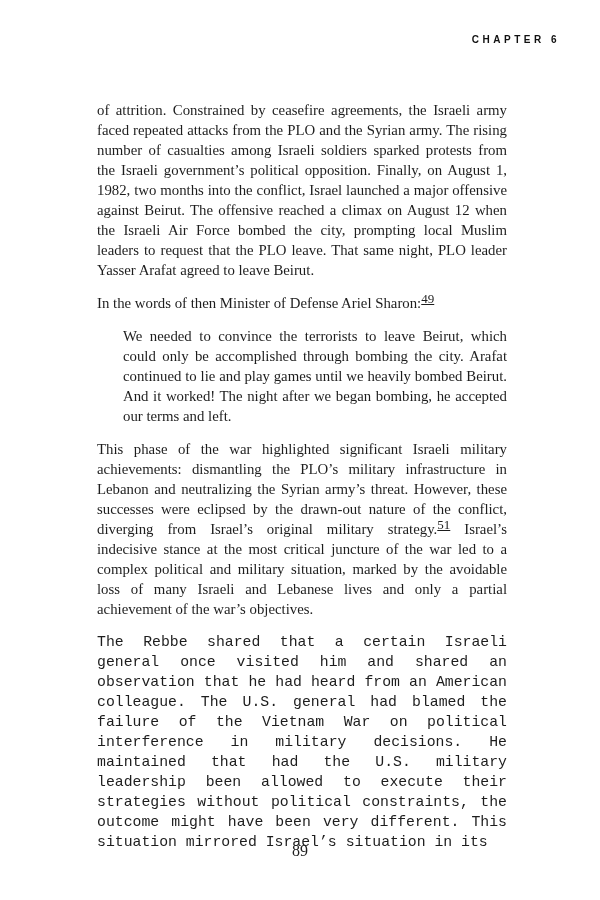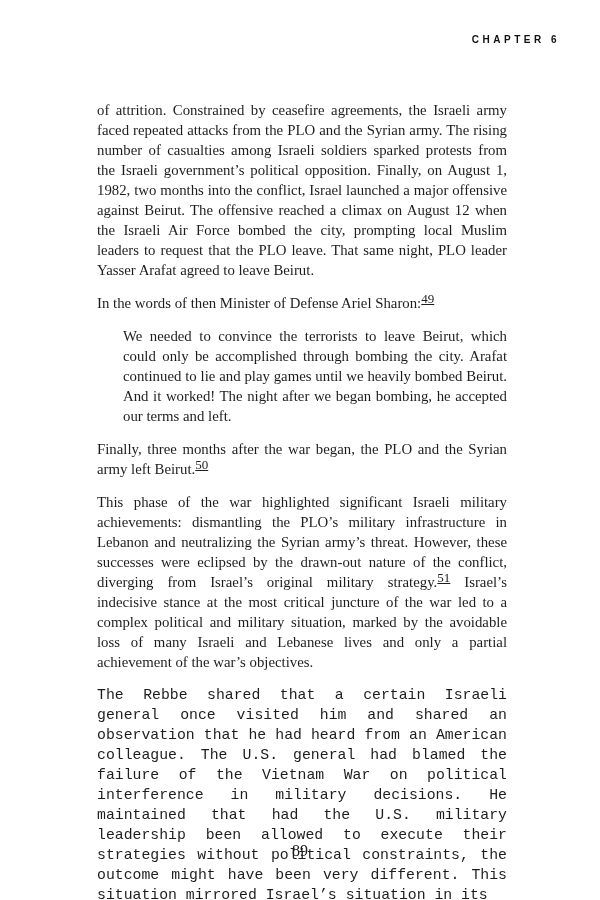--- a/index.html
+++ b/index.html
@@ -76,21 +76,20 @@
   <div class="chapter-header">CHAPTER 6</div>
 
   <div class="text-block">
 
     <p><span>of attrition. Constrained by ceasefire agreements, the Israeli army faced repeated attacks from the PLO and the Syrian army. The rising number of casualties among Israeli soldiers sparked protests from the Israeli government’s political opposition. Finally, on August 1, 1982, two months into the conflict, Israel launched a major offensive against Beirut. The offensive reached a climax on August 12 when the Israeli Air Force bombed the city, prompting local Muslim leaders to request that the PLO leave. That same night, PLO leader Yasser Arafat agreed to leave Beirut.</span></p>
 
     <p><span>In the words of then Minister of Defense Ariel Sharon:</span><sup class="fn">49</sup></p>
 
     <blockquote class="quote"><span>We needed to convince the terrorists to leave Beirut, which could only be accomplished through bombing the city. Arafat continued to lie and play games until we heavily bombed Beirut. And it worked! The night after we began bombing, he accepted our terms and left.</span></blockquote>
 
-    <p><span>Finally, three months after the war began, the PLO and the Syrian army left Beirut.</span><sup class="fn">50</sup></p>
 
     <p><span>This phase of the war highlighted significant Israeli military achievements: dismantling the PLO’s military infrastructure in Lebanon and neutralizing the Syrian army’s threat. However, these successes were eclipsed by the drawn-out nature of the conflict, diverging from Israel’s original military strategy.</span><sup class="fn">51</sup><span> Israel’s indecisive stance at the most critical juncture of the war led to a complex political and military situation, marked by the avoidable loss of many Israeli and Lebanese lives and only a partial achievement of the war’s objectives.</span></p>
 
     <p><span>The Rebbe shared that a certain Israeli general once visited him and shared an observation that he had heard from an American colleague. The U.S. general had blamed the failure of the Vietnam War on political interference in military decisions. He maintained that had the U.S. military leadership been allowed to execute their strategies without political constraints, the outcome might have been very different. This situation mirrored Israel’s situation in its</span></p>
 
   </div>
 
   <div class="page-number">89</div>
 
 </div>

